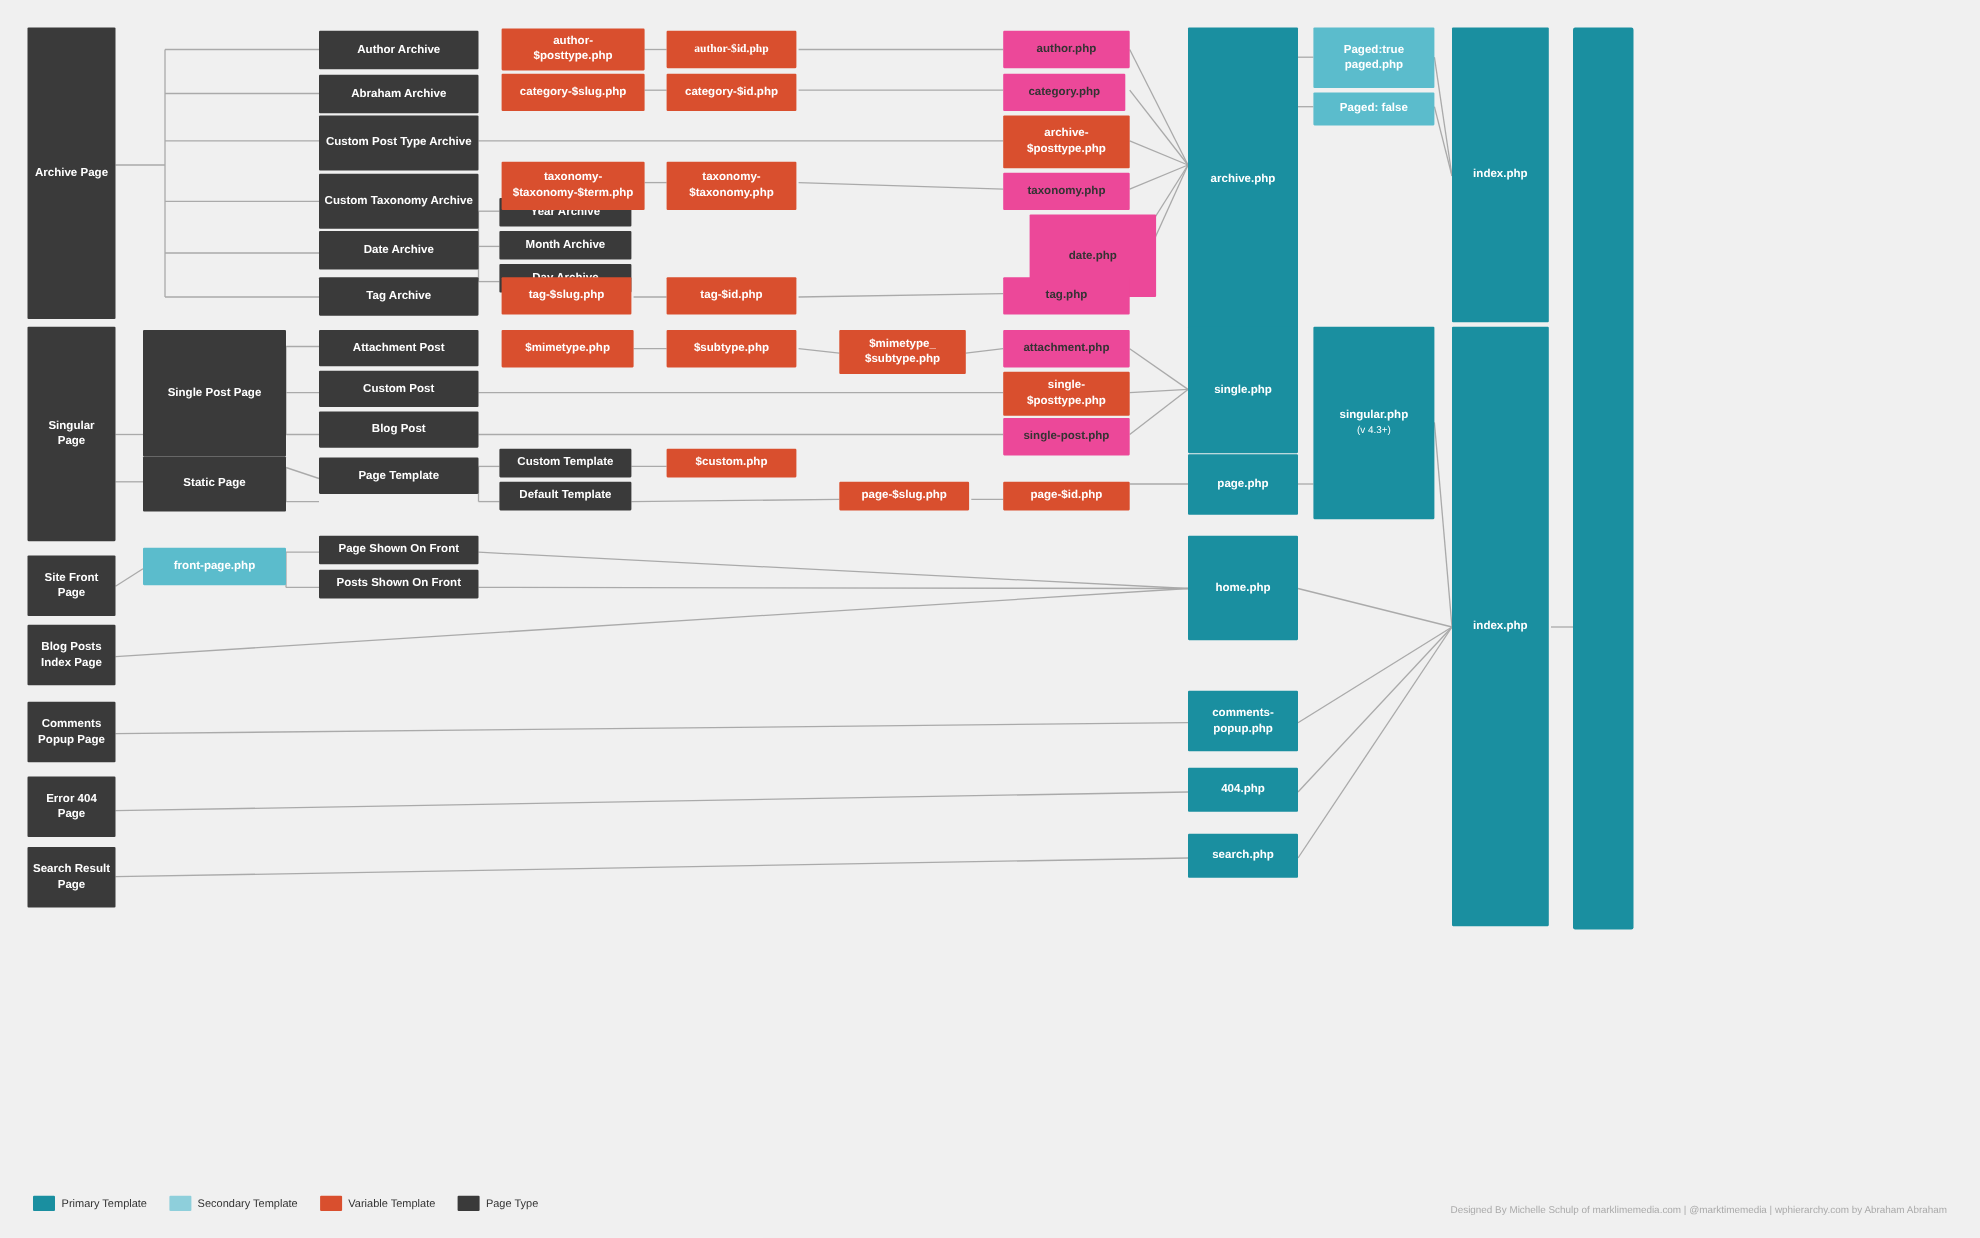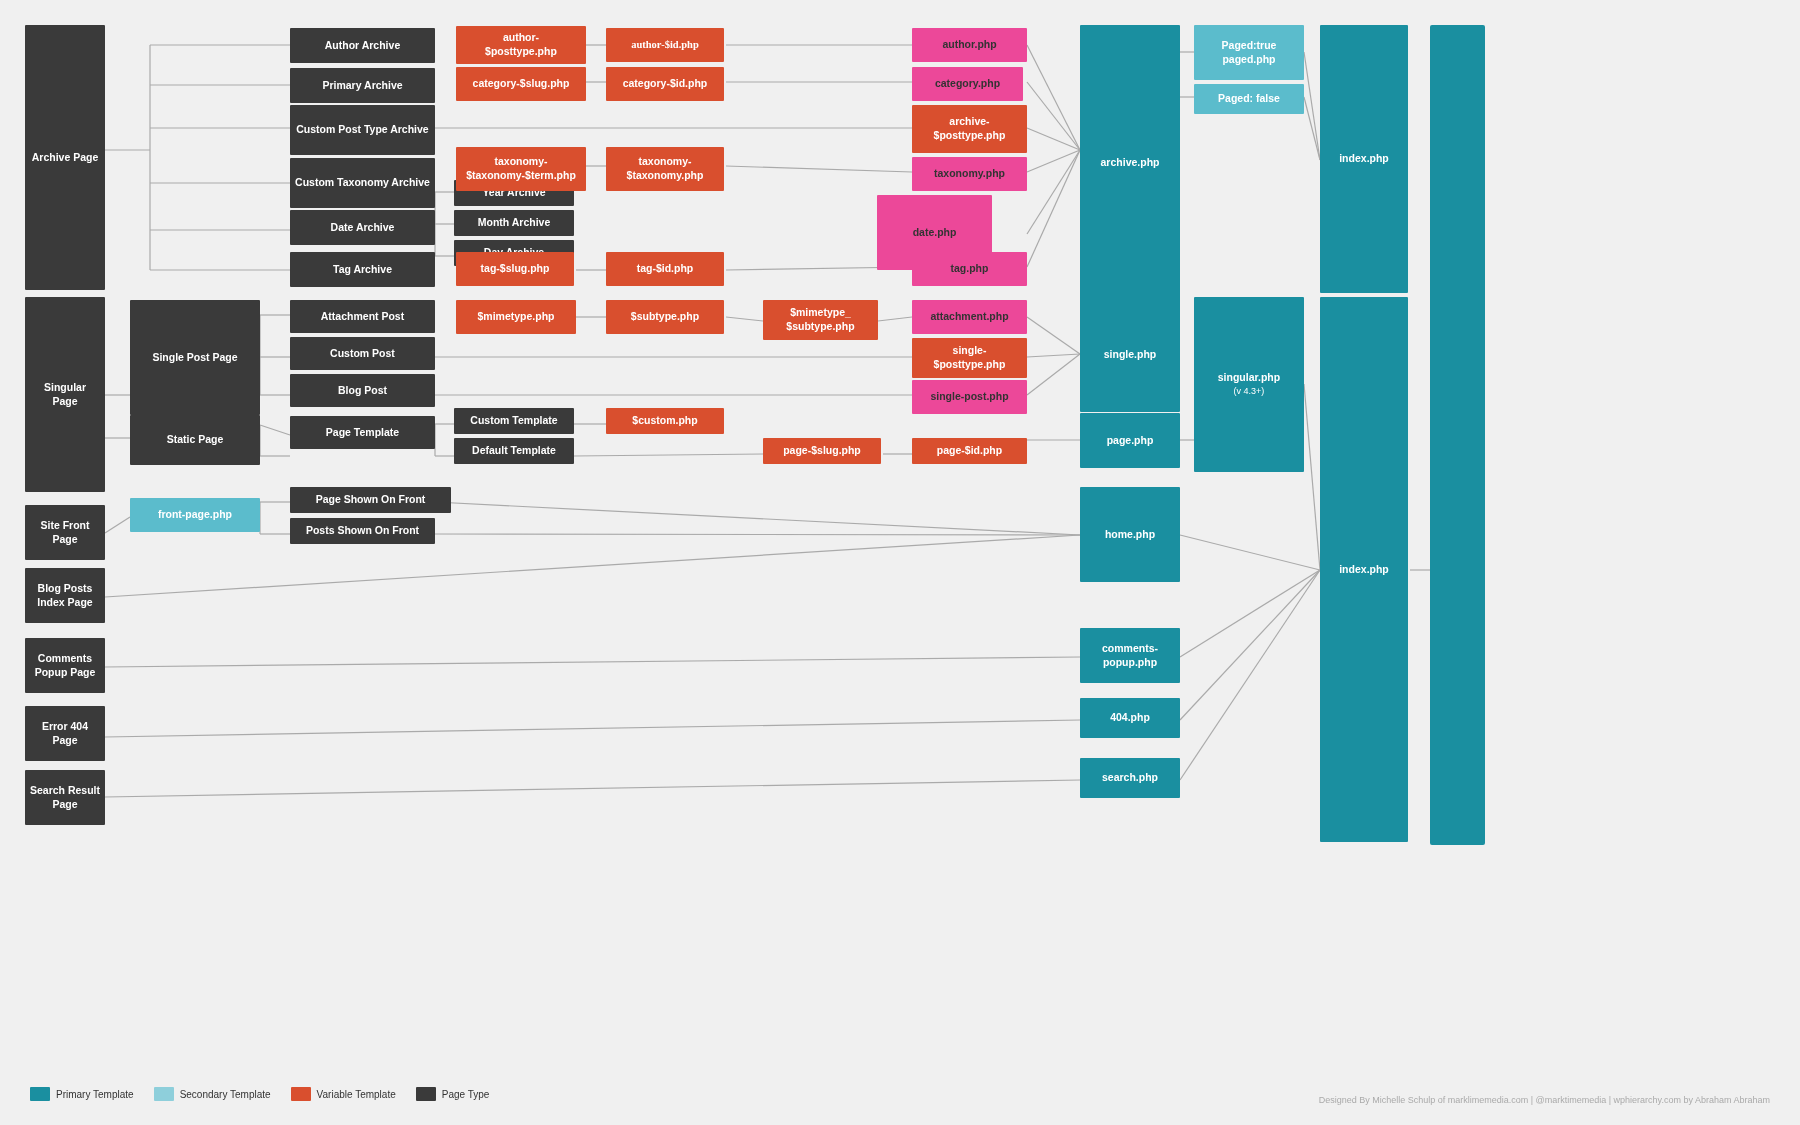--- a/index.html
+++ b/index.html
@@ -208,21 +208,21 @@
   <div class="box box-dark" style="left:25px; top:25px; width:80px; height:265px;">
     <span>Archive
 Page</span>
   </div>
 
   <div class="box box-dark" style="left:290px; top:28px; width:145px; height:35px;">
     <span>Author Archive</span>
   </div>
 
   <div class="box box-dark" style="left:290px; top:68px; width:145px; height:35px;">
-    <span>Primary Archive</span>
+    <span>Abraham Archive</span>
   </div>
 
   <div class="box box-dark" style="left:290px; top:105px; width:145px; height:50px;">
     <span>Custom Post Type Archive</span>
   </div>
 
   <div class="box box-dark" style="left:290px; top:158px; width:145px; height:50px;">
     <span>Custom Taxonomy Archive</span>
   </div>
 
@@ -287,21 +287,21 @@
   </div>
 
   <div class="box box-orange" style="left:912px; top:105px; width:115px; height:48px;">
     <span>archive-<br><strong>$posttype.php</strong></span>
   </div>
 
   <div class="box box-blue-light" style="left:912px; top:157px; width:115px; height:34px;">
     <span>taxonomy.php</span>
   </div>
 
-  <div class="box box-blue-light" style="left:877px; top:195px; width:115px; height:75px;">
+  <div class="box box-blue-light" style="left:936px; top:195px; width:115px; height:75px;">
     <span>date.php</span>
   </div>
 
   <div class="box box-blue-light" style="left:912px; top:252px; width:115px; height:34px;">
     <span>tag.php</span>
   </div>
 
   <div class="box box-teal" style="left:1080px; top:25px; width:100px; height:275px;">
     <span>archive.php</span>
   </div>
@@ -407,21 +407,21 @@
   </div>
 
   <div class="box box-dark" style="left:25px; top:505px; width:80px; height:55px;">
     <span>Site Front<br>Page</span>
   </div>
 
   <div class="box box-teal-light" style="left:130px; top:498px; width:130px; height:34px;">
     <span>front-page.php</span>
   </div>
 
-  <div class="box box-dark" style="left:290px; top:487px; width:161px; height:26px;">
+  <div class="box box-dark" style="left:290px; top:487px; width:145px; height:26px;">
     <span>Page Shown On Front</span>
   </div>
 
   <div class="box box-dark" style="left:290px; top:518px; width:145px; height:26px;">
     <span>Posts Shown On Front</span>
   </div>
 
   <div class="box box-teal" style="left:1080px; top:487px; width:100px; height:95px;">
     <span>home.php</span>
   </div>

